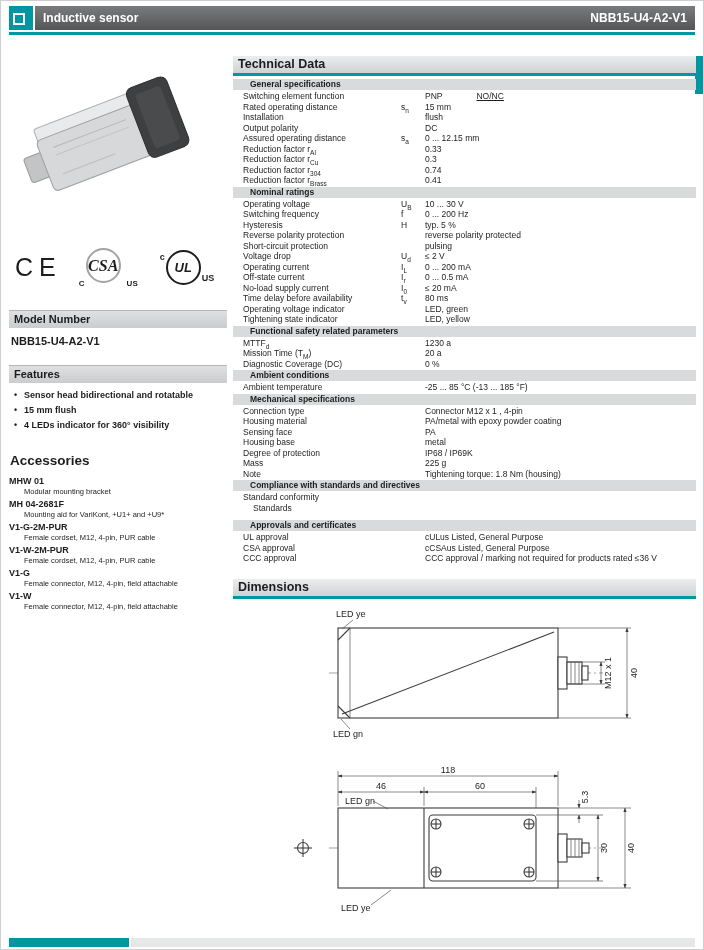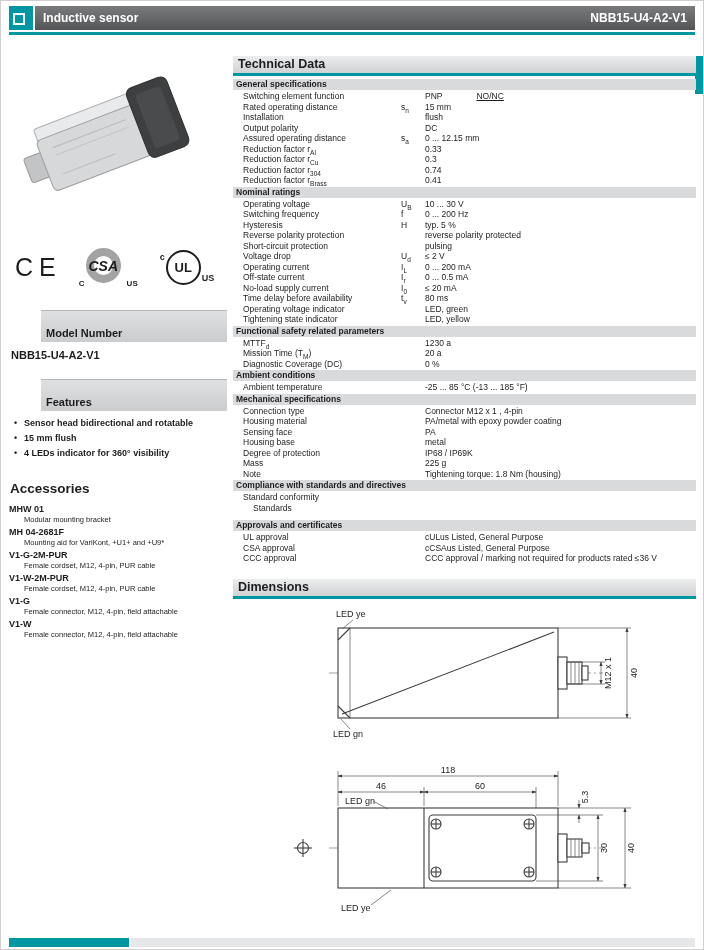--- a/index.html
+++ b/index.html
@@ -30,37 +30,36 @@
   .teal-rule { position: absolute; left: 8px; right: 8px; top: 31px; height: 3px; background: #0097a3; }
   .edge-tab { position: absolute; right: 0; top: 55px; width: 8px; height: 38px; background: #0097a3; }
 
   
   .left-col { position: absolute; left: 8px; top: 40px; width: 218px; }
   .product-photo { width: 218px; height: 185px; }
 
   .marks { display: flex; align-items: center; margin: 18px 0 24px 6px; }
   .ce { font-size: 25px; letter-spacing: 6px; color: #1d1d1f; margin-right: 24px; }
   .csa { position: relative; width: 38px; height: 38px; margin-right: 36px; }
-  .csa-circle { display: flex; width: 35px; height: 35px; border: 8px solid #a3a3a3; border-radius: 50%;
-    align-items: center; justify-content: center; font-weight: bold; font-style: italic; font-size: 14px; }
+  .csa-circle { display: flex; width: 35px; height: 35px; border: 2px solid #a3a3a3; border-radius: 50%;
+    align-items: center; justify-content: center; font-weight: bold; font-style: italic; font-size: 16px; font-family: Liberation Serif, serif; }
   .csa-c  { position: absolute; left: -7px;  bottom: -2px; font-size: 8px; font-weight: bold; }
   .csa-us { position: absolute; right: -14px; bottom: -2px; font-size: 8px; font-weight: bold; }
   .ulm { display: flex; align-items: center; }
   .ul-c { font-size: 9px; font-weight: bold; align-self: flex-start; margin: 2px 1px 0 0; }
   .ul-circle { display: flex; width: 35px; height: 35px; border: 2px solid #1d1d1f; border-radius: 50%;
-    align-items: center; justify-content: center; font-weight: bold; font-size: 13px; }
+    align-items: center; justify-content: center; font-weight: bold; font-style: italic; font-size: 13px; }
   .ul-us { font-size: 9px; font-weight: bold; align-self: flex-end; margin: 0 0 2px 1px; }
 
   .bar {
     background: linear-gradient(#dfe0e1, #cbccce);
     border-top: 1px solid #b5b6b8;
     font-weight: bold; font-size: 11px;
-    padding: 16px 5px 3px;
+    padding: 2px 5px 3px;
     margin-top: 8px;
-    margin-left: 32px;
   }
   .model-value { font-weight: bold; font-size: 11px; padding: 7px 2px 10px; }
 
   #features-list { list-style: none; padding: 7px 0 6px 15px; }
   #features-list li { position: relative; font-weight: bold; font-size: 9px; line-height: 11px; margin-bottom: 4px; }
   #features-list li::before { content: "\2022"; position: absolute; left: -10px; }
 
   .acc-heading { font-weight: bold; font-size: 13.5px; margin: 12px 0 8px 1px; }
   .acc-item { margin-bottom: 3px; }
   .acc-name { font-weight: bold; font-size: 9px; line-height: 11px; }
@@ -71,21 +70,21 @@
   .td-heading {
     background: linear-gradient(#eceded, #d0d1d3);
     font-weight: bold; font-size: 12.5px;
     padding: 1px 5px 2px;
     border-bottom: 3px solid #0097a3;
     margin-bottom: 3px;
   }
   .td-heading.dim { margin-top: 15px; }
 
   .tsec-head { background: #d9dadc; font-weight: bold; font-size: 8.5px; line-height: 11px;
-    padding-left: 3px; margin: 1px 0; }
+    padding-left: 17px; margin: 1px 0; }
   .trow { display: flex; font-size: 8.5px; line-height: 10.5px; }
   .tlab { flex: 0 0 168px; padding-left: 10px; }
   .tlab.ind2 { padding-left: 20px; }
   .tsym { flex: 0 0 24px; }
   .tval { flex: 1; }
   .trow sub, .tsym sub { font-size: 6.5px; line-height: 0; }
   .vx { display: inline-block; margin-left: 34px; text-decoration: underline; }
   .tsection.gap { margin-top: 7px; }
 
   .drawing { margin-top: 4px; }

